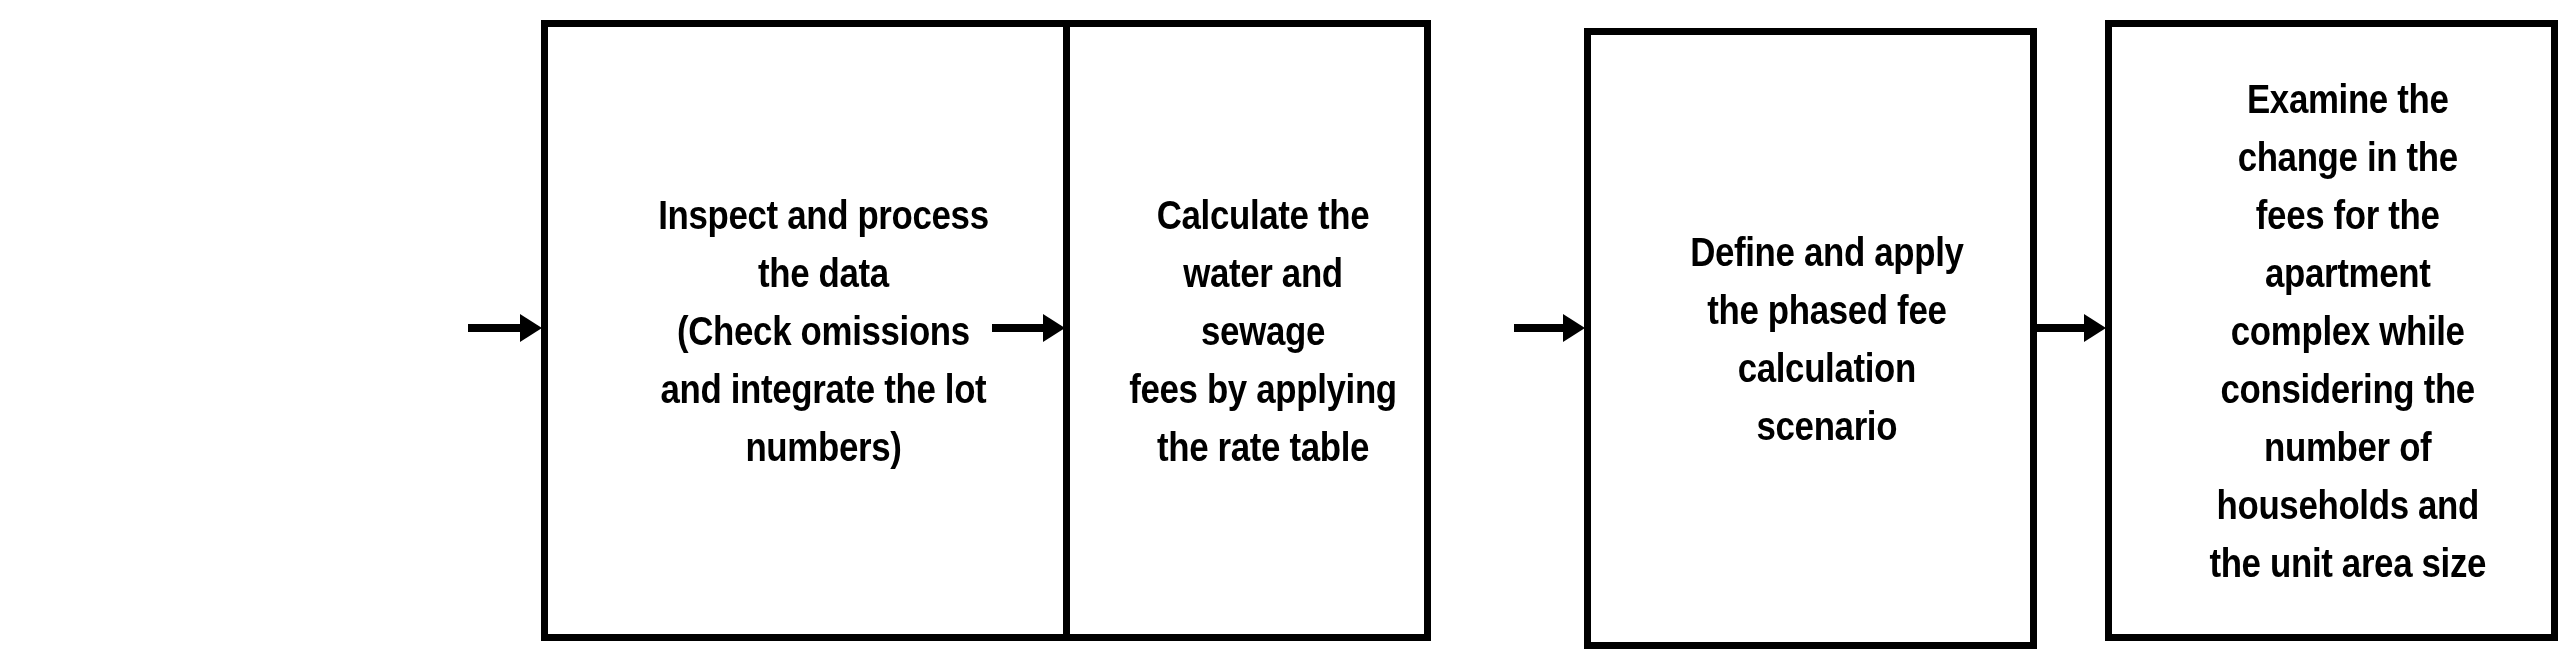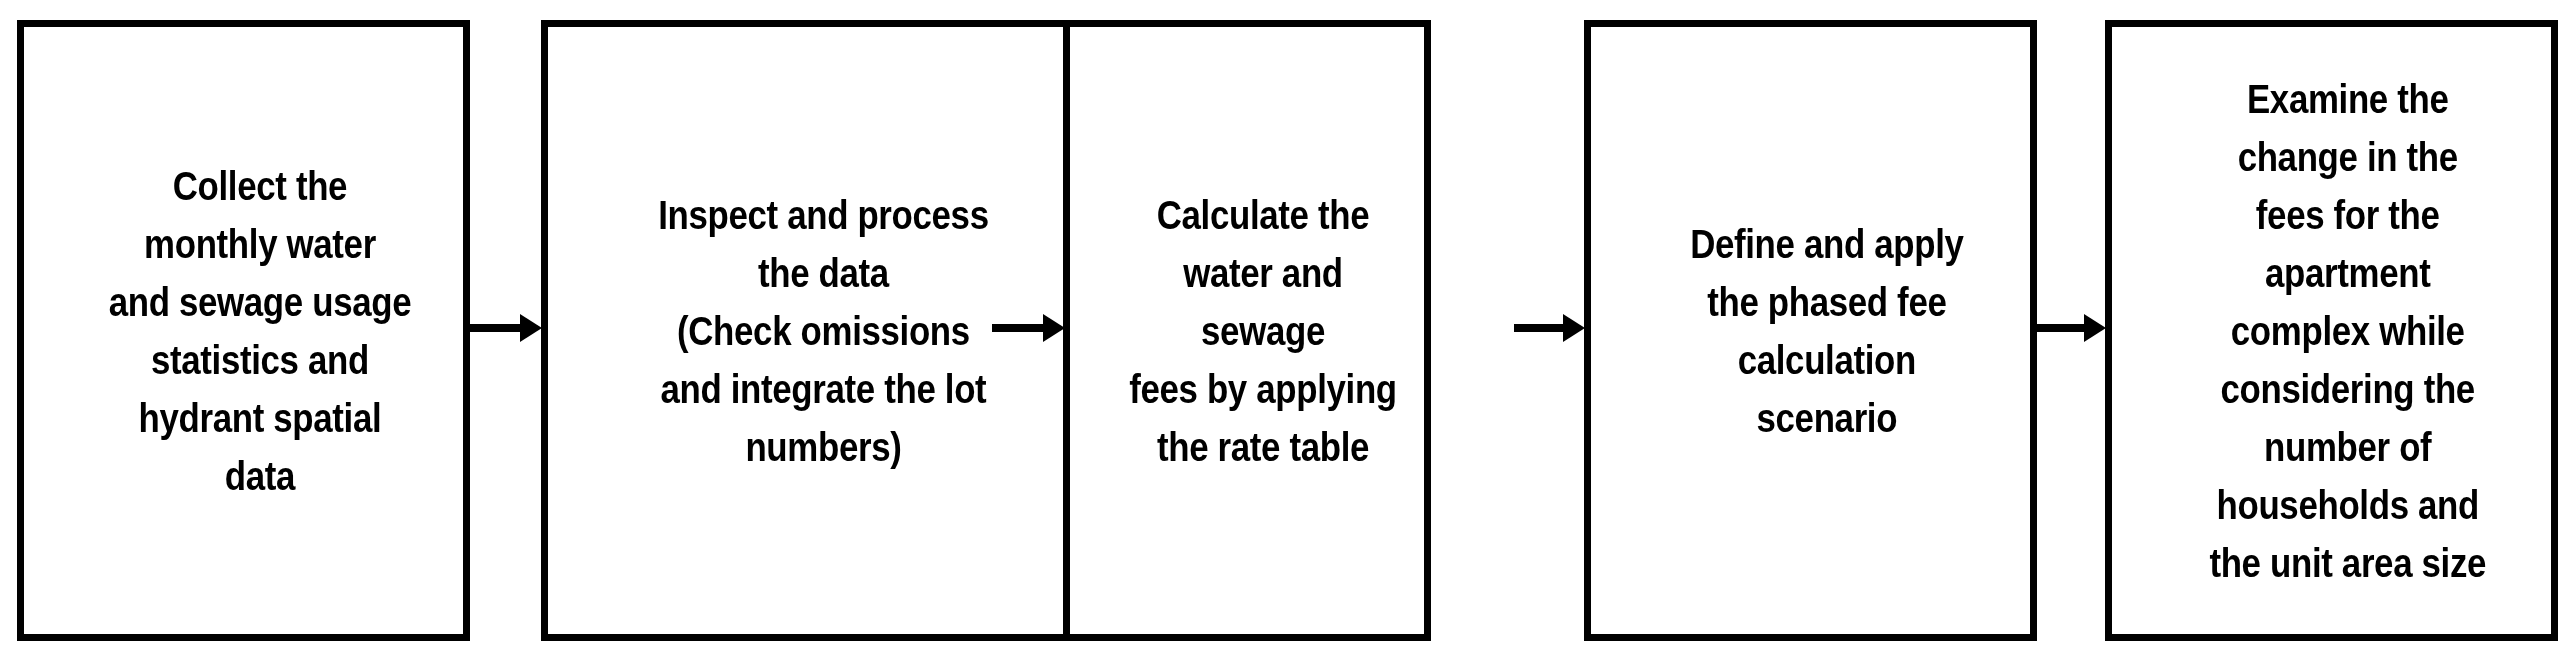--- a/index.html
+++ b/index.html
@@ -35,28 +35,20 @@
     border-top:14px solid transparent;
     border-bottom:14px solid transparent;
     border-left:22px solid var(--arrow);
   }
 </style>
 </head>
 <body>
 
 <div class="stage">
 
-  <div class="box" style="left:17px;width:453px;">
-    <div class="label">Collect the
-monthly water
-and sewage usage
-statistics and
-hydrant spatial
-data</div>
-  </div>
 
   <div class="arrow" style="left:468px;width:74px;">
     <span class="shaft"></span>
     <span class="head"></span>
   </div>
 
   <div class="box" style="left:541px;width:533px;">
     <div class="label">Inspect and process
 the data
 (Check omissions
@@ -74,21 +66,21 @@
 water and sewage
 fees by applying
 the rate table</div>
   </div>
 
   <div class="arrow" style="left:1514px;width:71px;">
     <span class="shaft"></span>
     <span class="head"></span>
   </div>
 
-  <div class="box" style="left:1584px;width:453px;">
+  <div class="box" style="left:1584px;width:453px;margin-top:8px;">
     <div class="label">Define and apply
 the phased fee
 calculation
 scenario</div>
   </div>
 
   <div class="arrow" style="left:2035px;width:71px;">
     <span class="shaft"></span>
     <span class="head"></span>
   </div>

